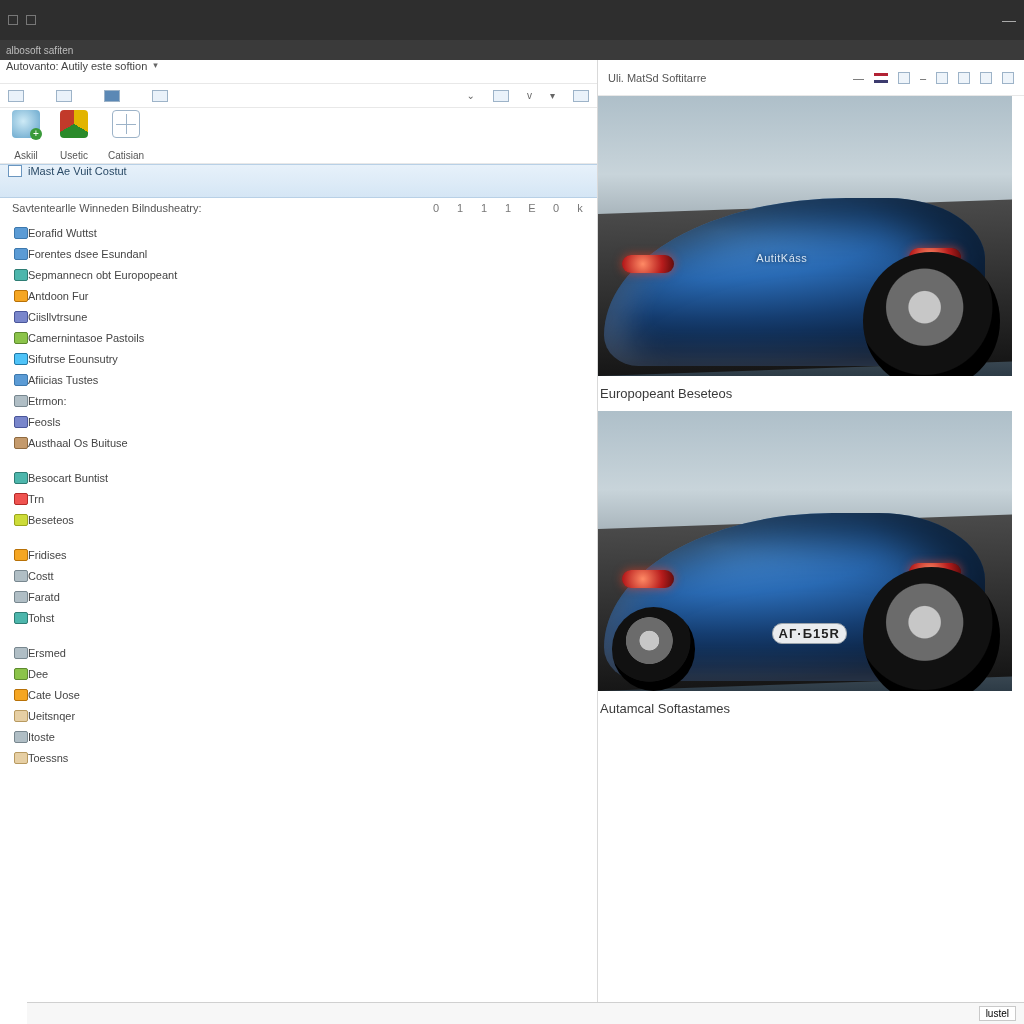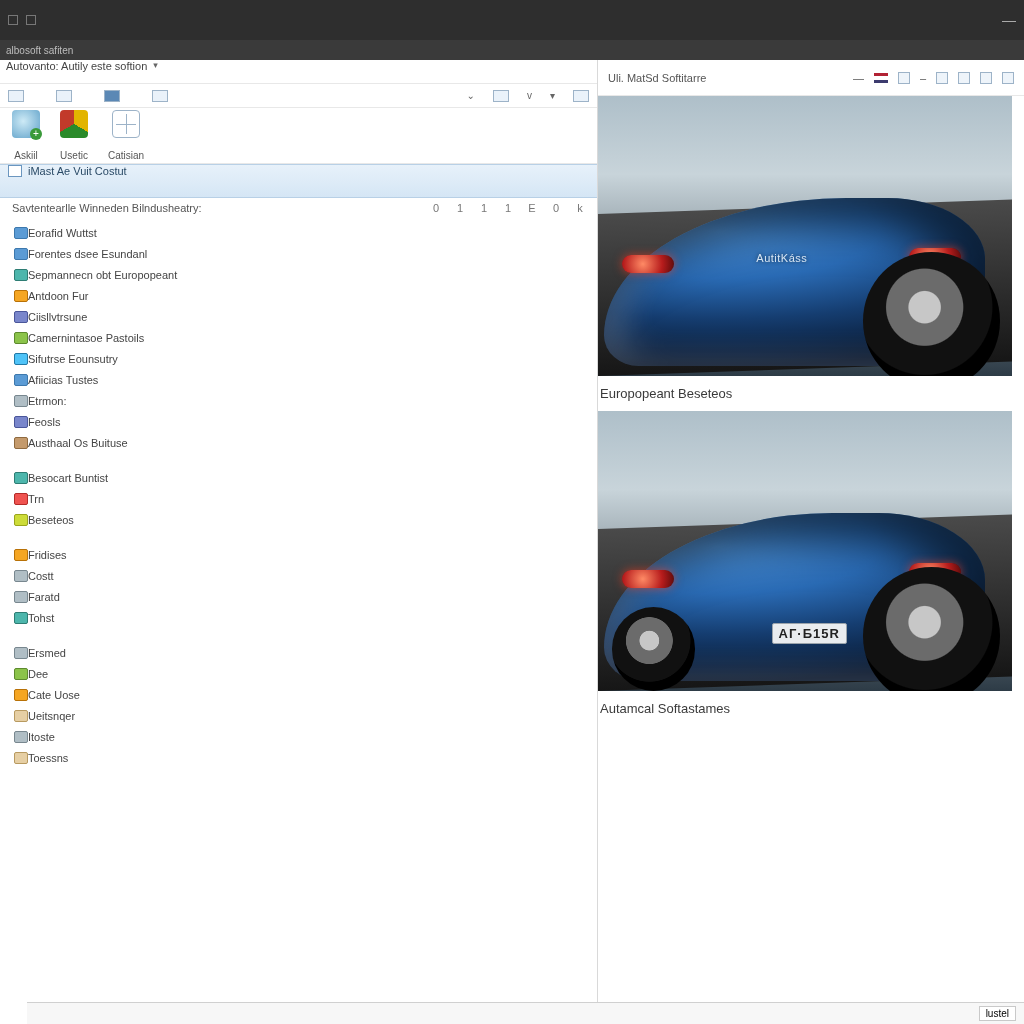--- a/index.html
+++ b/index.html
@@ -141,21 +141,21 @@
     text-shadow: 0 0 4px rgba(0,0,0,.6);
   }
   .wheel {
     position:absolute; bottom:-14%; width:36%; aspect-ratio:1/1; border-radius:50%;
     background: radial-gradient(circle at 45% 40%, #c7c7c7 0 14%, #6b6b6b 15% 34%, #111 35% 60%, #000 61% 100%);
   }
   .wheel.r { right:-4%; }
   .wheel.l { left:2%; width:22%; bottom:-6%; }
   .plate {
     position:absolute; left:44%; bottom:22%; background:#e9ecef; color:#222;
-    font-size:13px; font-weight:600; padding:2px 6px; border:1px solid #9aa3ab; border-radius:2px;
+    font-size:13px; font-weight:600; padding:2px 6px; border:1px solid #9aa3ab; border-radius:10px;
     letter-spacing:1px;
   }
   .caption { font-size: 13px; color: #3a3a3a; padding: 10px 2px 4px; }
 
   .card2 .car-body { border-top-left-radius: 60% 80%; }
 </style>
 </head>
 <body>
 
 <div class="window-chrome">

